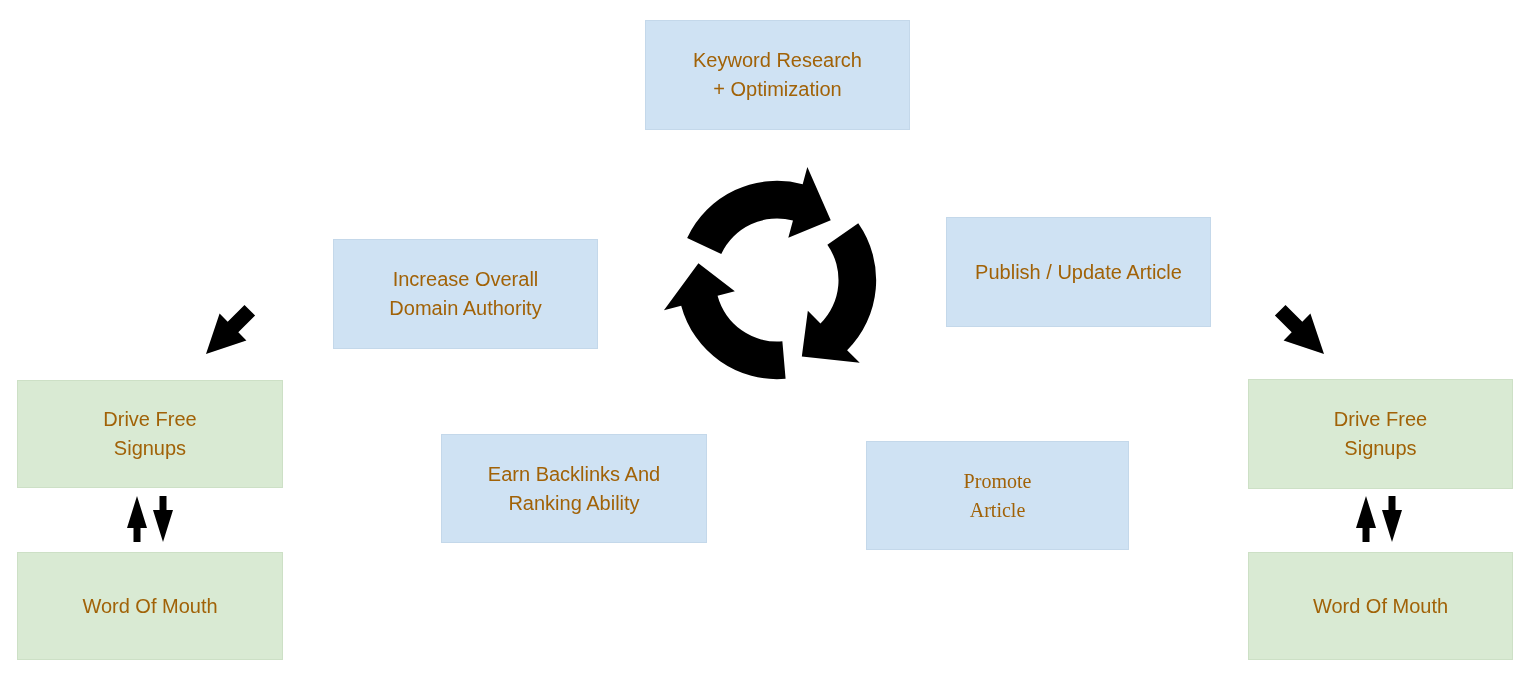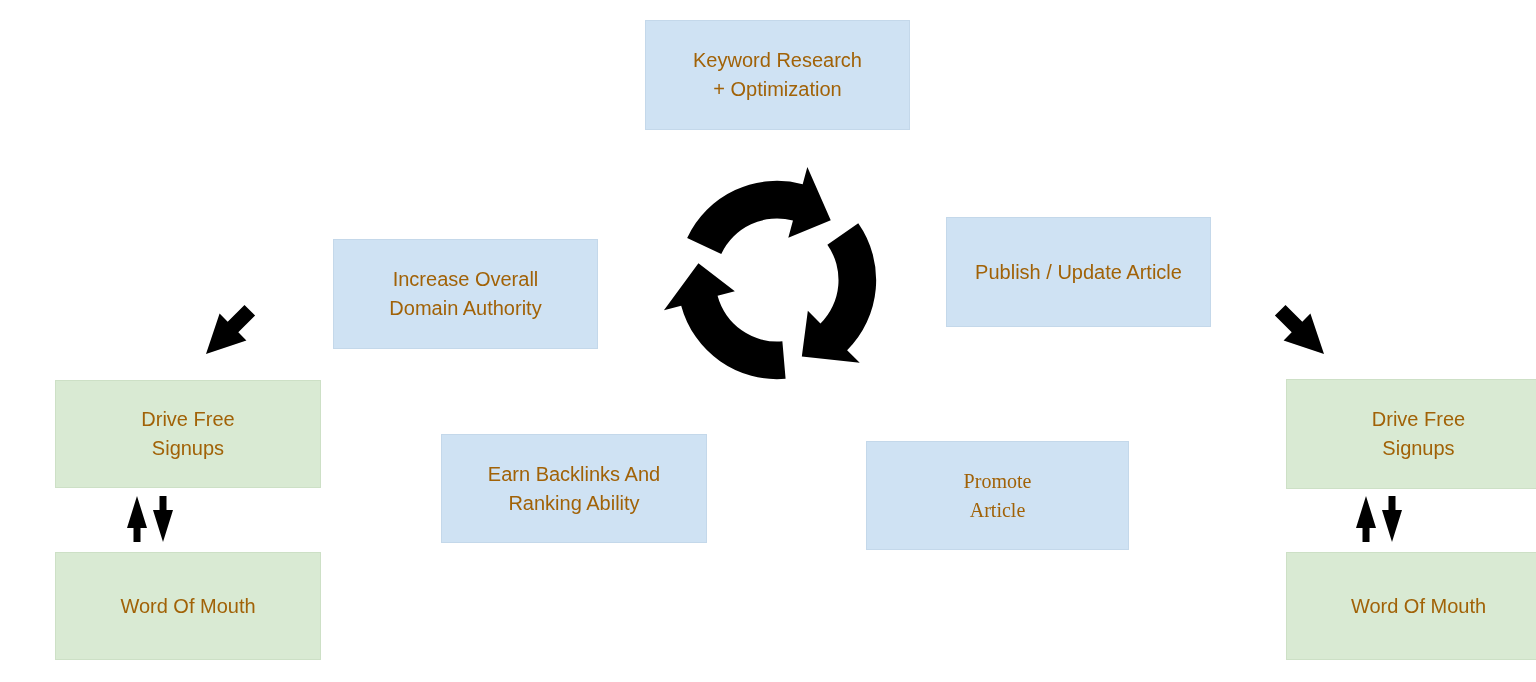--- a/index.html
+++ b/index.html
@@ -17,21 +17,21 @@
     align-items: center;
     justify-content: center;
     text-align: center;
     font-size: 20px;
     line-height: 1.45;
     color: #a16207;
     white-space: pre-line;
     box-sizing: border-box;
   }
   .blue  { background: #cfe2f3; border: 1px solid #c4d8ea; }
-  .green { background: #d9ead3; border: 1px solid #cde0c6; margin-left: 38px; }
+  .green { background: #d9ead3; border: 1px solid #cde0c6; }
 
   .icon { position: absolute; }
   .updown {
     position: absolute;
     display: flex;
     align-items: center;
     gap: 4px;
   }
   .mirror-x { transform: scaleX(-1); }
   svg { display: block; }

